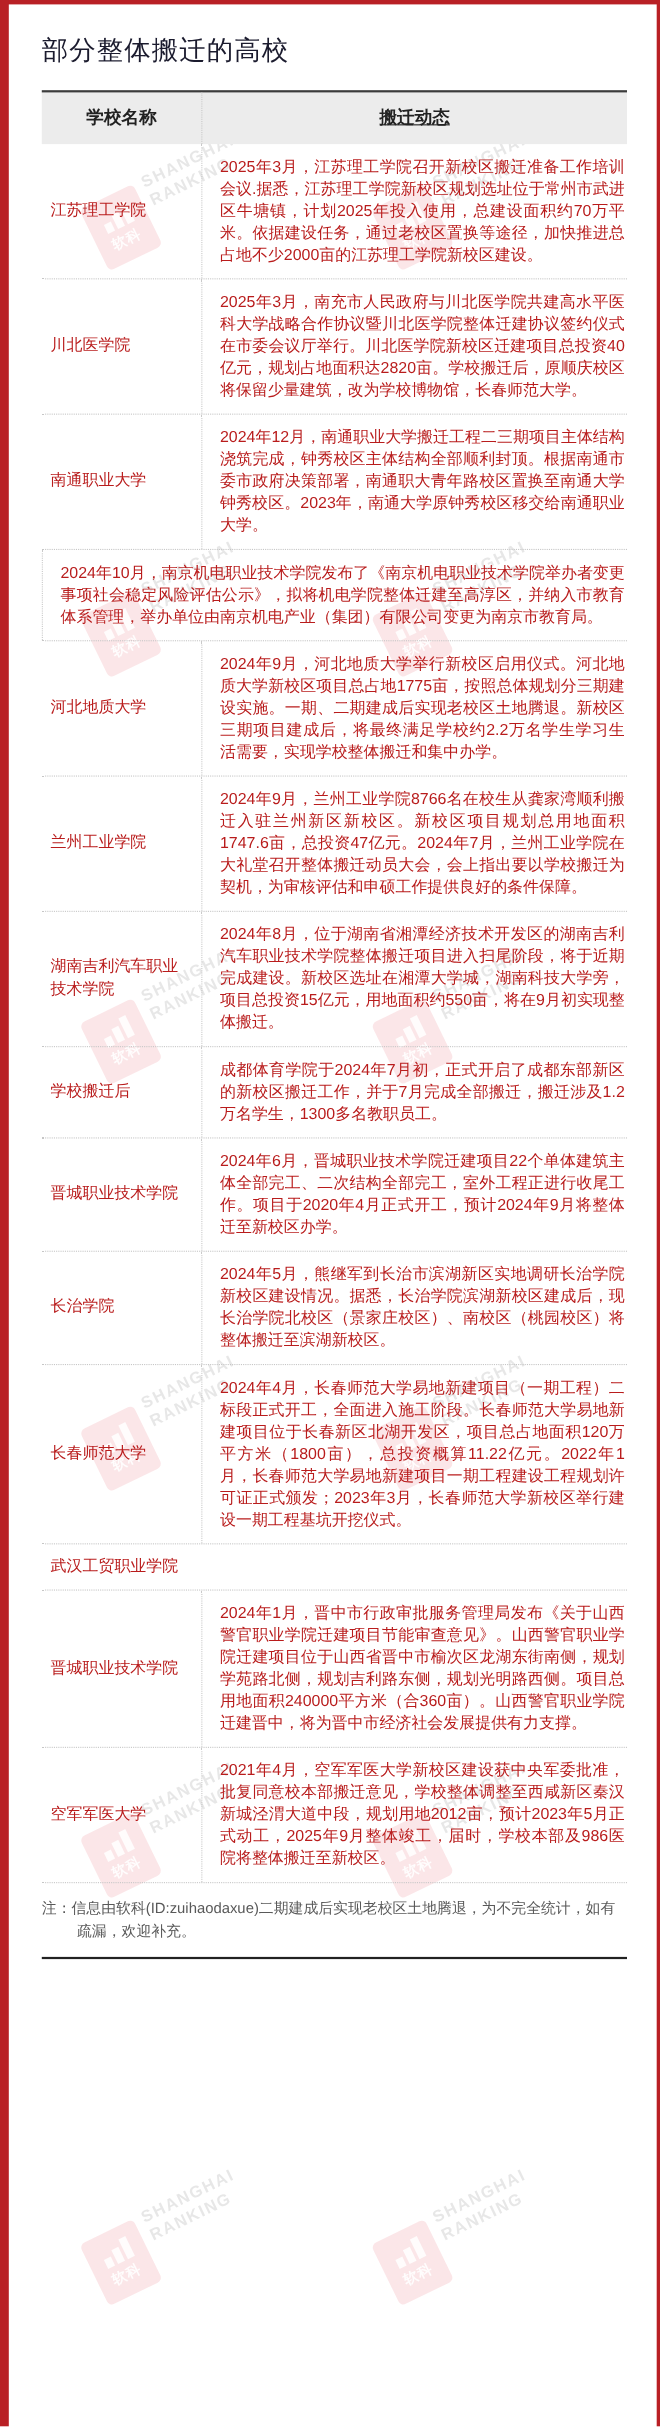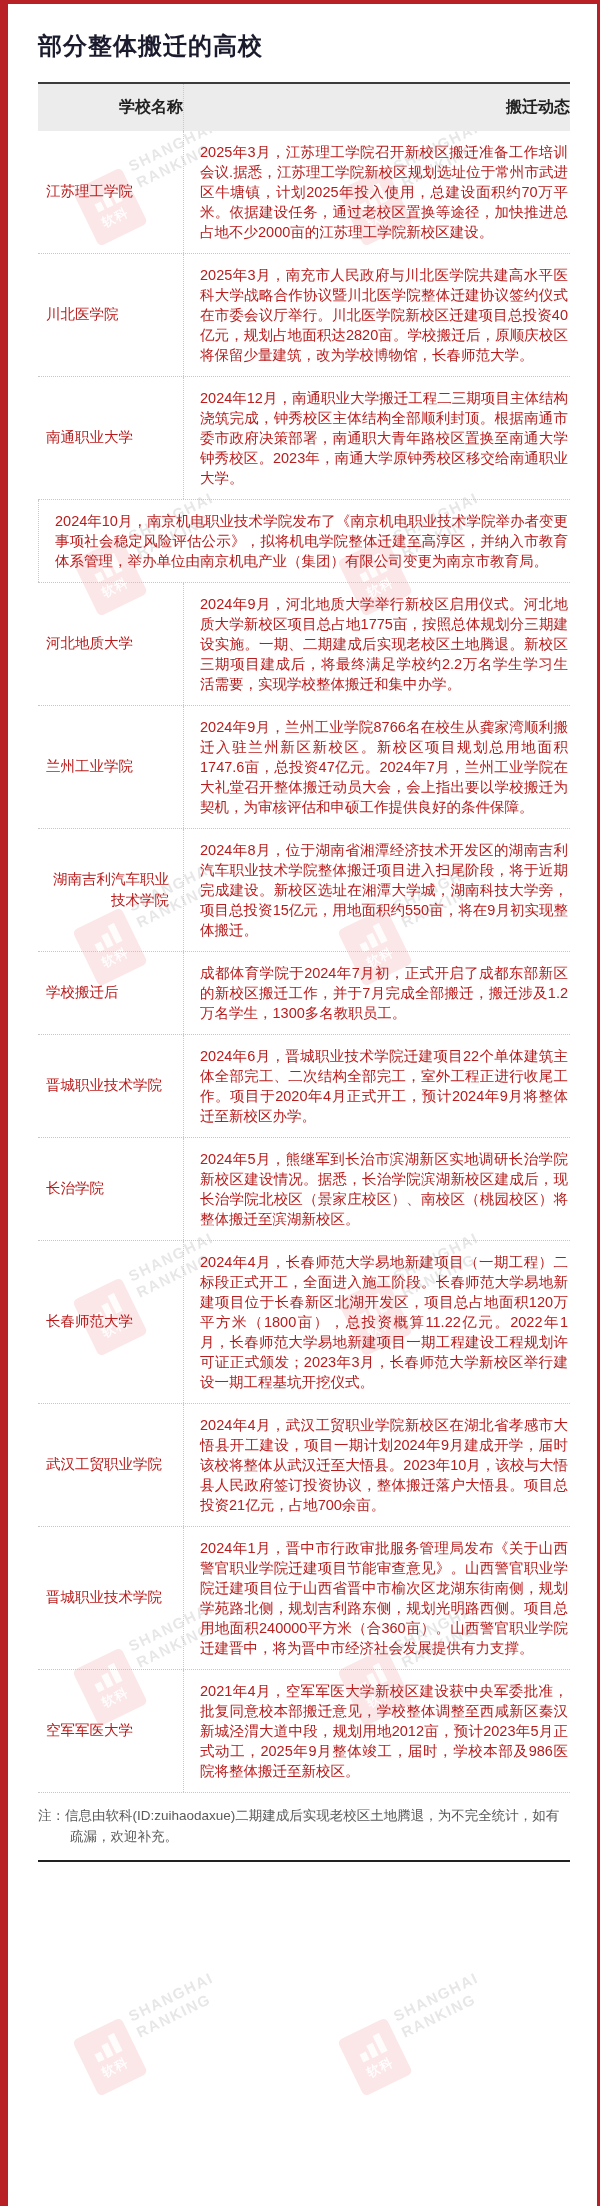--- a/index.html
+++ b/index.html
@@ -61,54 +61,53 @@
     color: rgba(120, 120, 120, 0.18);
     transform: translateY(-30px);
   }
 
   
   .content { position: relative; z-index: 1; margin: 0 27px 0 30px; }
 
   .page-title {
     margin: 26px 0 20px 0;
     font-size: 24px;
-    font-weight: bold;
+    font-weight: normal;
     color: #1b1b2e;
     letter-spacing: 1px;
   }
 
   .table { width: 100%; }
   .thead {
     display: flex;
     background: #ececec;
     border-top: 2px solid #3c3c3c;
   }
   .th {
     font-size: 16px;
     font-weight: bold;
     color: #222222;
-    text-align: right;
+    text-align: center;
     padding: 13px 0;
     box-sizing: border-box;
   }
   .th-school { width: 145px; }
-  .th-news { flex: 1; border-left: 1px dotted #c9c9c9; }
+  .th-news { flex: 1; border-left: 1px dotted #c9c9c9; text-decoration: underline; }
 
   .tr { display: flex; }
   .tr + .tr { border-top: 1px dotted #c6c6c6; }
   .tbody { border-bottom: 1px dotted #c6c6c6; }
 
   .td { box-sizing: border-box; font-size: 14.5px; color: #b91c1c; }
   .td-school {
     width: 145px;
     display: flex;
     align-items: center;
     line-height: 1.45;
     padding: 10px 14px 10px 8px;
-    text-align: right;
   }
   .td-news {
     flex: 1;
     border-left: 1px dotted #c9c9c9;
     padding: 11px 2px 11px 16px;
     line-height: 1.38;
     text-align: justify;
   }
 
   .footnote {
@@ -372,21 +371,20 @@
     <div class="td td-news">2024年5月，熊继军到长治市滨湖新区实地调研长治学院新校区建设情况。据悉，长治学院滨湖新校区建成后，现长治学院北校区（景家庄校区）、南校区（桃园校区）将整体搬迁至滨湖新校区。</div>
   </div>
 
   <div class="tr">
     <div class="td td-school">长春师范大学</div>
     <div class="td td-news">2024年4月，长春师范大学易地新建项目（一期工程）二标段正式开工，全面进入施工阶段。长春师范大学易地新建项目位于长春新区北湖开发区，项目总占地面积120万平方米（1800亩），总投资概算11.22亿元。2022年1月，长春师范大学易地新建项目一期工程建设工程规划许可证正式颁发；2023年3月，长春师范大学新校区举行建设一期工程基坑开挖仪式。</div>
   </div>
 
   <div class="tr">
     <div class="td td-school">武汉工贸职业学院</div>
-    <div class="td td-news">2024年4月，武汉工贸职业学院新校区在湖北省孝感市大悟县开工建设，项目一期计划2024年9月建成开学，届时该校将整体从武汉迁至大悟县。2023年10月，该校与大悟县人民政府签订投资协议，整体搬迁落户大悟县。项目总投资21亿元，占地700余亩。</div>
   </div>
 
   <div class="tr">
     <div class="td td-school">晋城职业技术学院</div>
     <div class="td td-news">2024年1月，晋中市行政审批服务管理局发布《关于山西警官职业学院迁建项目节能审查意见》。山西警官职业学院迁建项目位于山西省晋中市榆次区龙湖东街南侧，规划学苑路北侧，规划吉利路东侧，规划光明路西侧。项目总用地面积240000平方米（合360亩）。山西警官职业学院迁建晋中，将为晋中市经济社会发展提供有力支撑。</div>
   </div>
 
   <div class="tr">
     <div class="td td-school">空军军医大学</div>
     <div class="td td-news">2021年4月，空军军医大学新校区建设获中央军委批准，批复同意校本部搬迁意见，学校整体调整至西咸新区秦汉新城泾渭大道中段，规划用地2012亩，预计2023年5月正式动工，2025年9月整体竣工，届时，学校本部及986医院将整体搬迁至新校区。</div>

